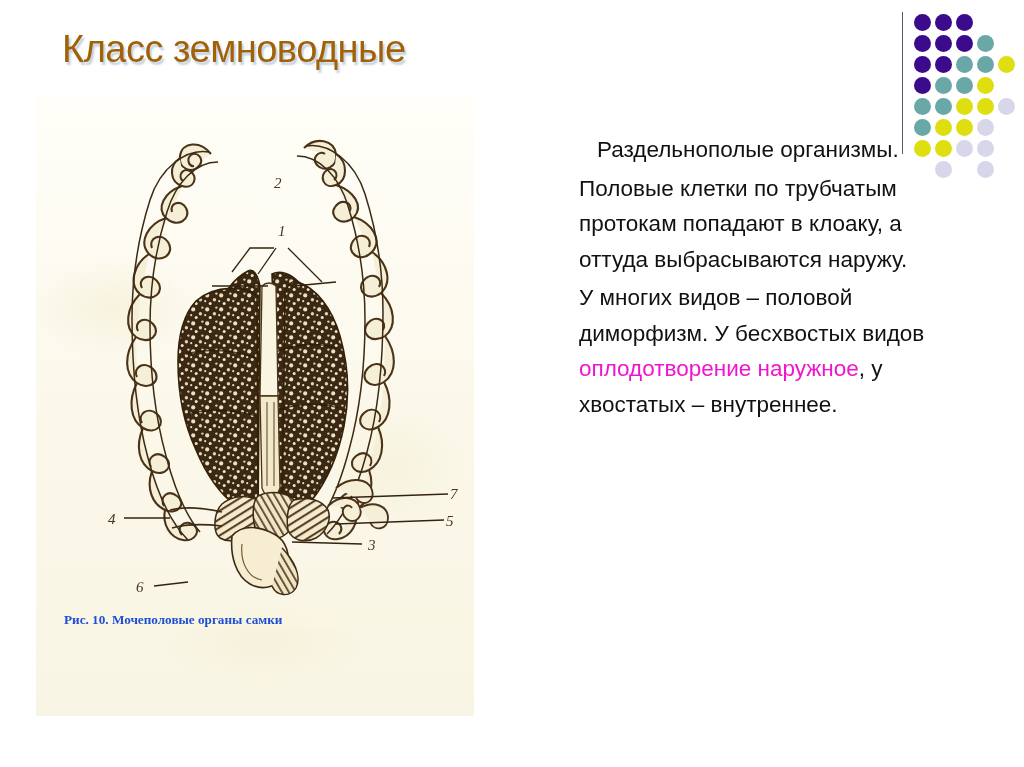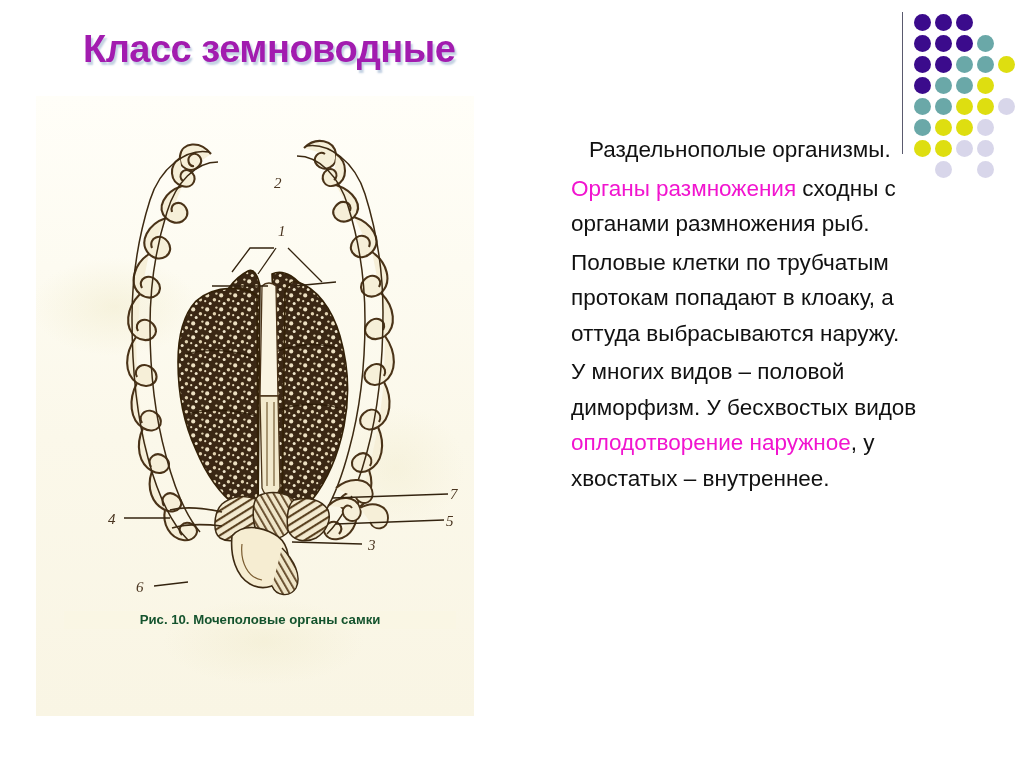--- a/index.html
+++ b/index.html
@@ -15,26 +15,25 @@
     font-family: "Liberation Sans", sans-serif;
     background: #ffffff;
   }
 
   
   #slide-title {
     position: absolute;
     left: 62px;
     top: 28px;
     font-size: 38px;
-    font-weight: bold;
-    color: #a21caf;
+    font-weight: normal;
+    color: #a16207;
     letter-spacing: -0.5px;
     text-shadow: 2px 3px 2px rgba(120,150,190,0.45);
     white-space: nowrap;
-    margin-left: 21px;
   }
 
   
   #dot-decoration {
     position: absolute;
     left: 902px;
     top: 6px;
     width: 118px;
     height: 148px;
   }
@@ -85,43 +84,42 @@
     font-size: 15px;
     fill: #4a3520;
   }
 
   
   #figure-caption {
     position: absolute;
     left: 64px;
     top: 611px;
     width: 392px;
-    font-family: Liberation Sans, sans-serif;
+    font-family: Liberation Serif, serif;
     font-weight: bold;
     font-size: 13.2px;
     line-height: 17.5px;
-    color: #14532d;
+    color: #1d4ed8;
     background: rgba(250,246,226,0.55);
-    text-align: center;
   }
   #figure-caption .cap-title { display: block; }
   #figure-caption .cap-legend { display: block; }
 
   
   #body-text {
     position: absolute;
     left: 563px;
     top: 132px;
     width: 400px;
     font-size: 22.5px;
     line-height: 35.5px;
     color: #111111;
   }
   #body-text p {
-    margin: 0 0 3px 8px;
+    margin: 0 0 3px 16px;
   }
   #body-text p.lead {
     text-indent: 18px;
   }
   .hl {
     color: #f114cf;
   }
 </style>
 </head>
 <body>
@@ -305,18 +303,17 @@
   </svg>
 </div>
 
 <div id="figure-caption">
   <span class="cap-title">Рис. 10. Мочеполовые органы самки</span>
 </div>
 
 <div id="body-text">
   <p class="lead"><span>Раздельнополые организмы.</span></p>
 
-  <p><span class="hl">Органы размножения</span><span> сходны с органами размножения рыб.</span></p>
 
   <p><span>Половые клетки по трубчатым протокам попадают в клоаку, а оттуда выбрасываются наружу.</span></p>
 
   <p><span>У многих видов – половой диморфизм. У бесхвостых видов </span><span class="hl">оплодотворение наружное</span><span>, у хвостатых – внутреннее.</span></p>
 </div>
 
 </body></html>

